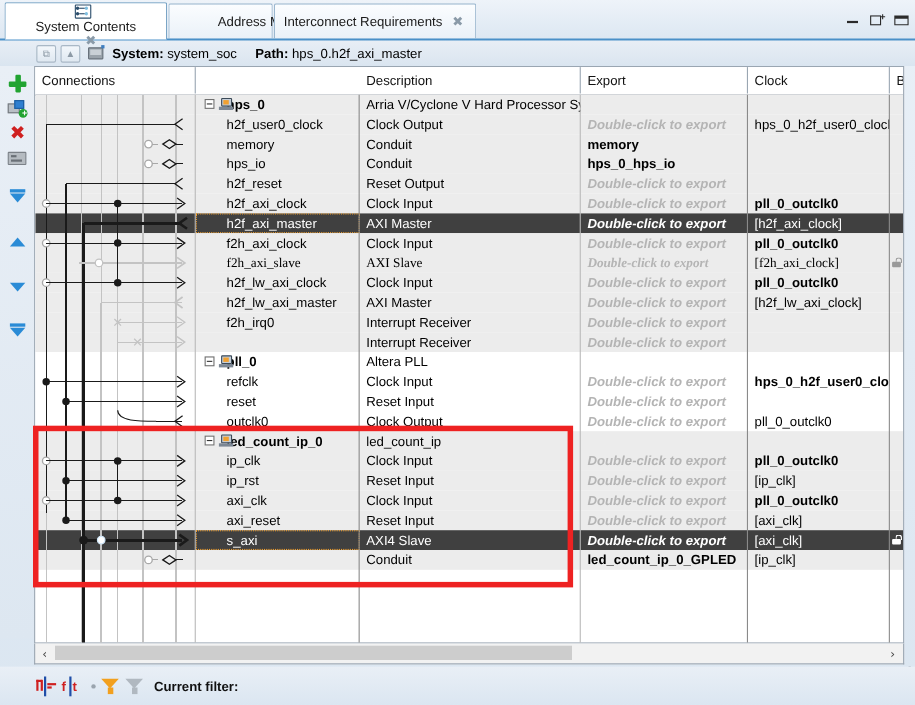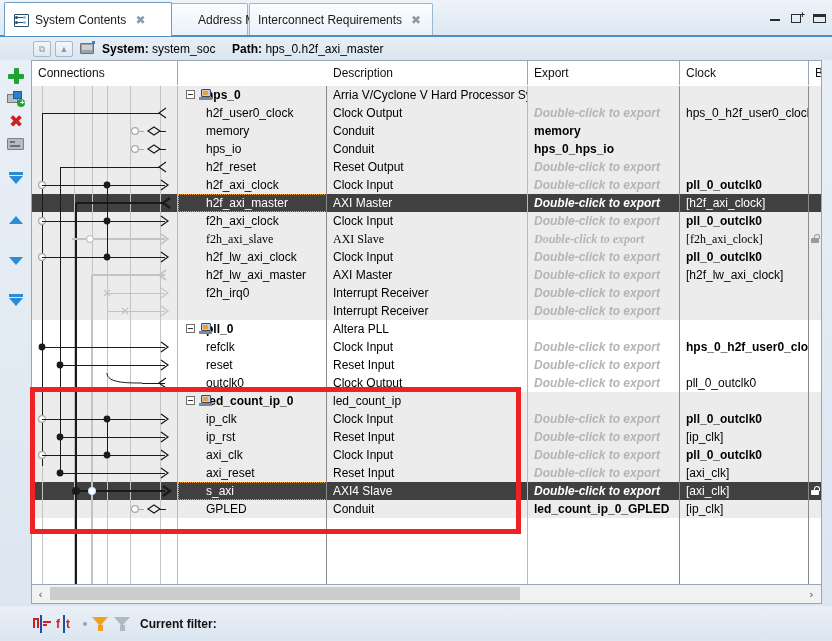--- a/index.html
+++ b/index.html
@@ -238,21 +238,21 @@
   .funnel.gray .tri{border-top-color:#b0b8c0;}
   .funnel.gray .stem{background:#b0b8c0;}
   .filterlabel{font-weight:bold;font-size:12px;color:#111;margin-left:4px;}
 </style>
 </head>
 <body>
 
 <div class="app">
 
   <div class="tabbar">
-    <div class="tab active" style="left:4px;width:168px;">
+    <div class="tab active" style="left:4px;width:148px;flex-direction:column;">
       <span class="tab-icon">
         <i class="ibox"></i>
           <i class="d1"></i>
           <i class="d2"></i>
           <i class="d3"></i>
           <i class="d4"></i>
           <i class="ln1"></i>
           <i class="ln2"></i>
       </span>
       <span class="tablabel">System Contents</span>
@@ -546,21 +546,20 @@
           <div class="cell c-ba">
             <span class="lock">
               <span class="bd"></span>
               <span class="sh"></span>
             </span>
           </div>
           <div class="focusbox"></div>
         </div>
         <div class="row shade" style="top: 414px;">
           <div class="cell c-conn"></div>
-          <div class="cell c-name nm"><span>GPLED</span></div>
           <div class="cell c-desc">Conduit</div>
           <div class="cell c-exp"><span class="exp-val">led_count_ip_0_GPLED</span></div>
           <div class="cell c-clk"><span class="clk-plain">[ip_clk]</span></div>
           <div class="cell c-ba"></div>
         </div>
 
       <svg class="graph" id="graph" width="146" height="499">
           <line x1="10" y1="0" x2="10" y2="499" stroke="#c3c3c3" stroke-width="1" shape-rendering="crispEdges"></line>
           <line x1="42" y1="0" x2="42" y2="499" stroke="#c3c3c3" stroke-width="1" shape-rendering="crispEdges"></line>
           <line x1="60" y1="0" x2="60" y2="499" stroke="#c3c3c3" stroke-width="1" shape-rendering="crispEdges"></line>

